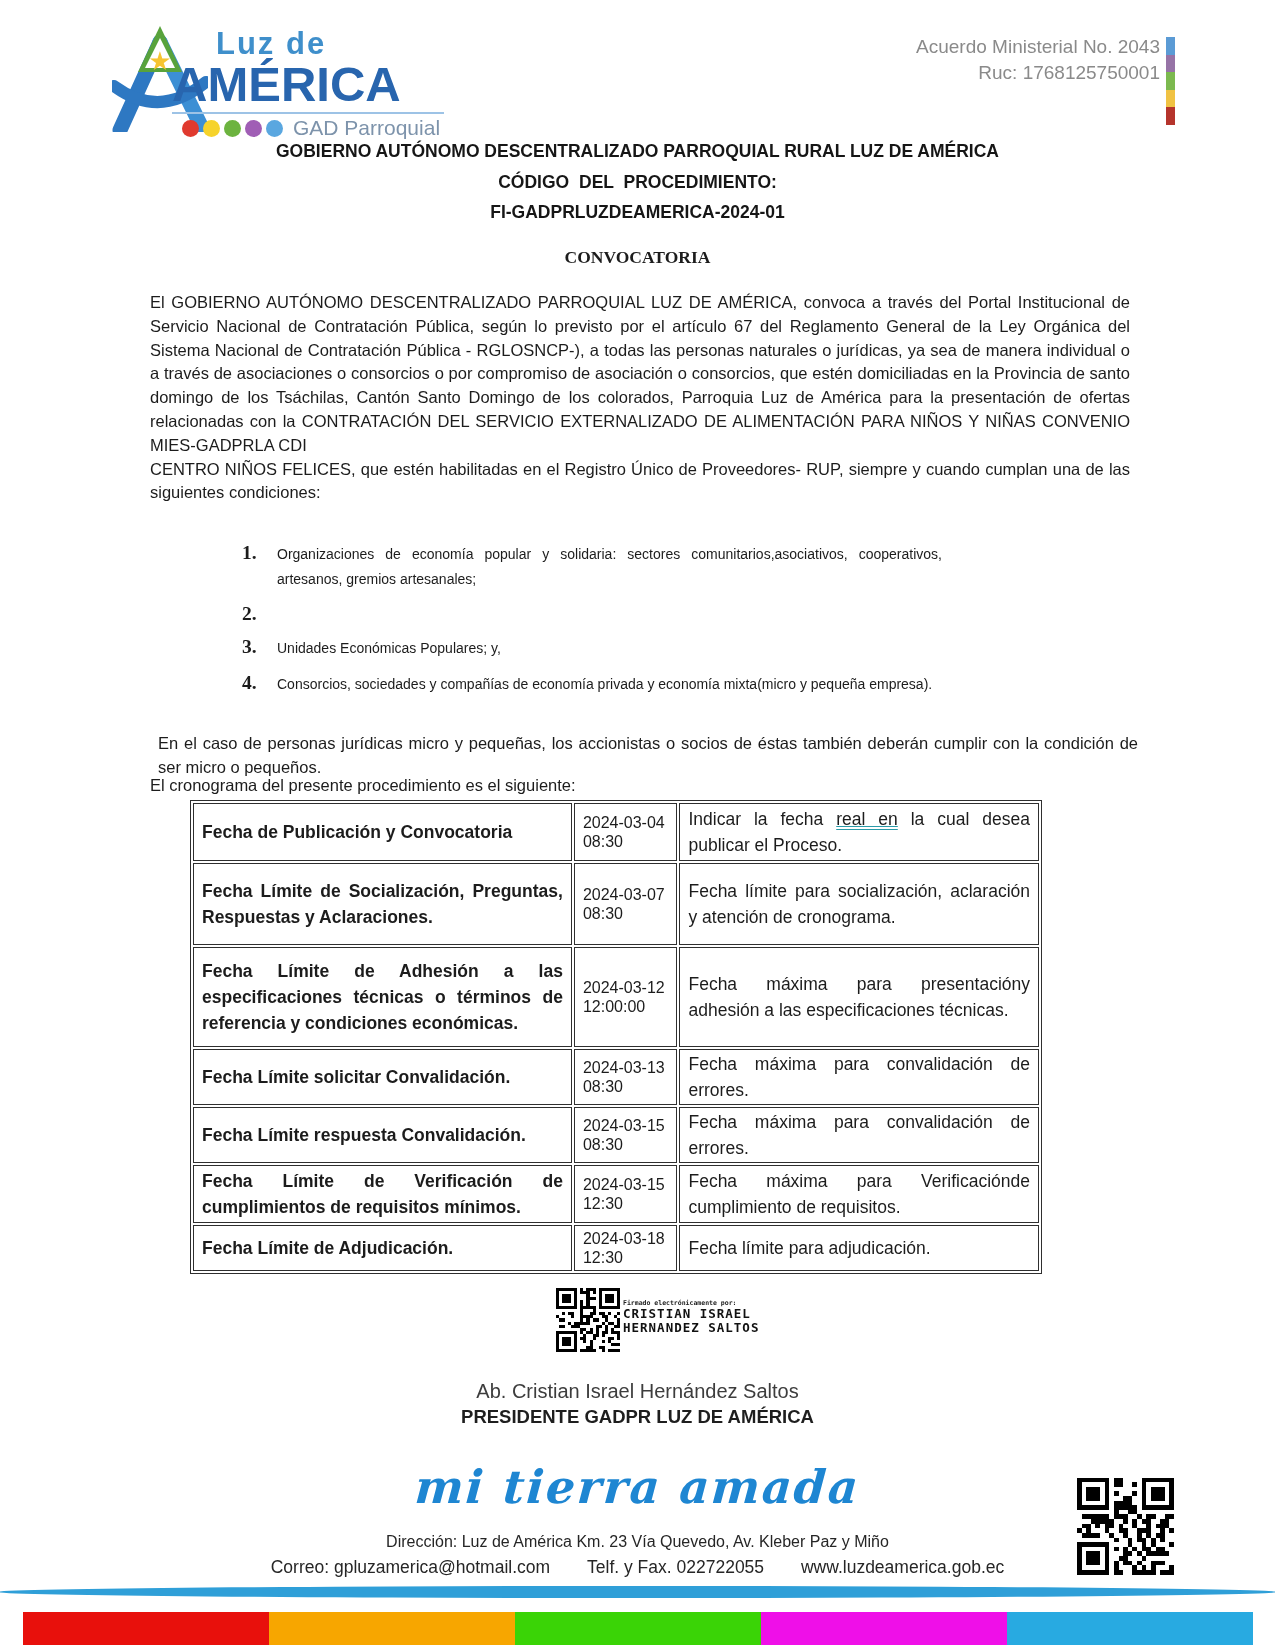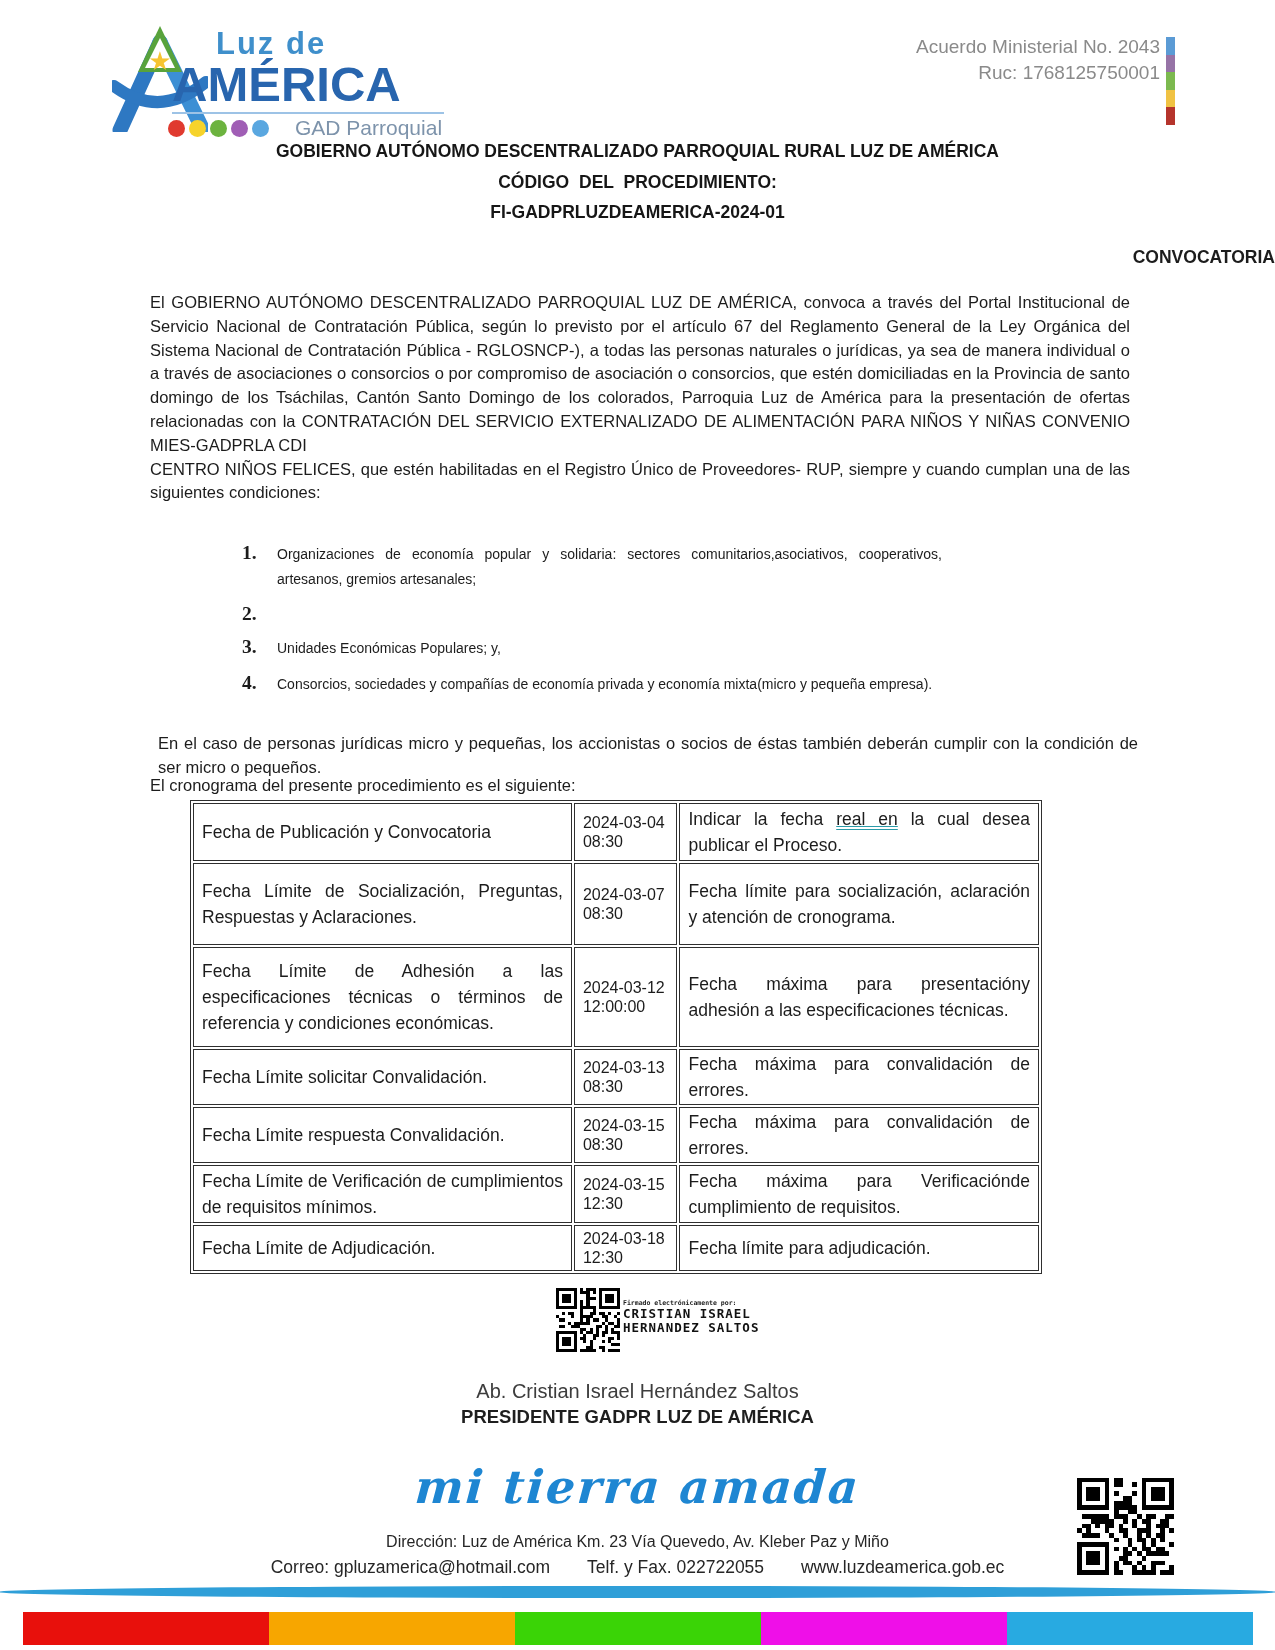--- a/index.html
+++ b/index.html
@@ -5,49 +5,49 @@
   html,body{margin:0;padding:0;background:#9a9a9a;}
   .page{position:relative;width:1275px;height:1650px;margin:0 auto;background:#ffffff;
         font-family:"Liberation Sans",sans-serif;color:#1c1c1c;overflow:hidden;}
 
   
   .logo{position:absolute;left:112px;top:26px;width:340px;height:110px;}
   .logo-icon{position:absolute;left:0;top:0;width:96px;height:106px;}
   .logo-top{position:absolute;left:104px;top:0px;font-size:31px;font-weight:bold;color:#3f8fcb;letter-spacing:2px;}
   .logo-main{position:absolute;left:60px;top:30px;font-size:49px;font-weight:900;color:#2865ae;letter-spacing:0px;}
   .logo-rule{position:absolute;left:60px;top:86px;width:272px;height:2px;background:#9dc3e6;}
-  .logo-bottom{position:absolute;left:56px;top:90px;display:flex;align-items:center;gap:16px;}
+  .logo-bottom{position:absolute;left:70px;top:90px;display:flex;align-items:center;}
   .logo-dots{display:flex;}
   .logo-dots div{width:17px;height:17px;border-radius:50%;margin-right:4px;}
   .logo-sub{font-size:21px;color:#7d93ab;margin-left:6px;}
   .hdr-right{position:absolute;right:115px;top:34px;text-align:right;color:#8a8a8a;font-size:19px;line-height:26px;}
   .side-bar{position:absolute;right:100px;top:37px;width:9px;display:flex;flex-direction:column;}
   .side-bar div{height:17.5px;width:100%;}
 
   
   .titles{position:absolute;top:136px;left:0;width:100%;text-align:center;
           font-weight:bold;font-size:17.5px;line-height:30.5px;color:#161616;}
   .titles .t2{word-spacing:5px;}
-  .heading{position:absolute;top:247px;left:0;width:100%;text-align:right;font-weight:bold;font-size:17.5px;}
+  .heading{position:absolute;top:247px;left:0;width:100%;text-align:center;font-weight:bold;font-size:17.5px;font-family:Liberation Serif, serif;}
 
   
   .intro-block{position:absolute;top:291px;left:150px;width:980px;font-size:16.5px;line-height:23.8px;text-align:justify;}
   .intro-block p{margin:0;}
   .conditions{position:absolute;top:542px;left:150px;width:880px;}
   .cond-item{display:flex;margin-bottom:11px;}
   .cond-num{width:35px;margin-left:92px;font-family:"Liberation Serif",serif;font-weight:bold;font-size:19.5px;flex:none;}
   .cond-text{width:665px;font-size:14px;line-height:25px;text-align:justify;}
   .personas{position:absolute;top:723px;left:150px;width:980px;font-size:16.5px;line-height:24px;text-align:justify;margin:8px;}
   .crono-line{position:absolute;top:776px;left:150px;font-size:16.5px;margin:0;}
 
   
   table.sched{position:absolute;top:800px;left:190px;width:852px;border-collapse:separate;border-spacing:2.5px;
               border:1.6px solid #2f2f2f;background:#fff;table-layout:fixed;}
   table.sched td{border:1.6px solid #2f2f2f;vertical-align:middle;padding:1px 8px;overflow:hidden;}
-  td.c-label{font-weight:normal;font-size:17.5px;line-height:26px;text-align:justify;}
+  td.c-label{font-weight:bold;font-size:17.5px;line-height:26px;text-align:justify;}
   td.c-when{font-size:16px;line-height:19px;padding:1px 3px;}
   td.c-desc{font-size:17.5px;line-height:26px;text-align:justify;}
   tr.r1 td{height:54px;} tr.r2 td{height:78px;} tr.r3 td{height:96px;} tr.r4 td{height:52px;}
   tr.r5 td{height:52px;} tr.r6 td{height:54px;} tr.r7 td{height:42px;}
   .gram-u{text-decoration:underline;text-decoration-style:double;text-decoration-color:#2a9aa8;}
 
   
   .sig-stamp{position:absolute;top:1286px;left:556px;display:flex;}
   .sig-qr{width:64px;height:68px;}
   .sig-txt{margin-left:3px;padding-top:13px;white-space:nowrap;}

